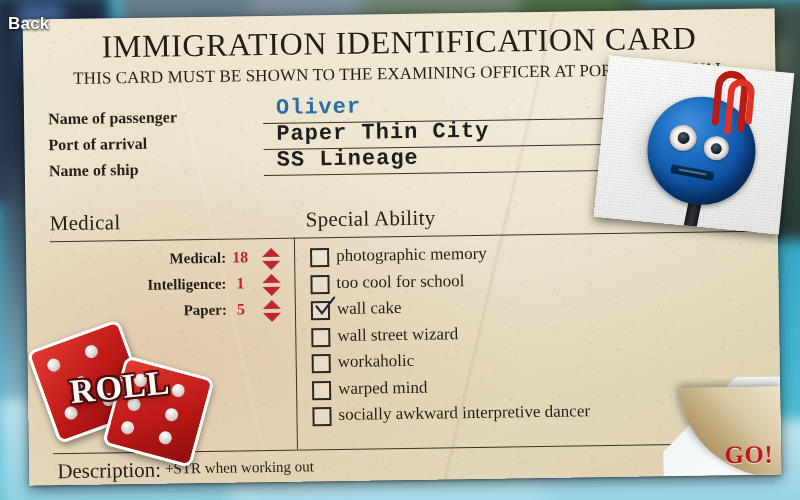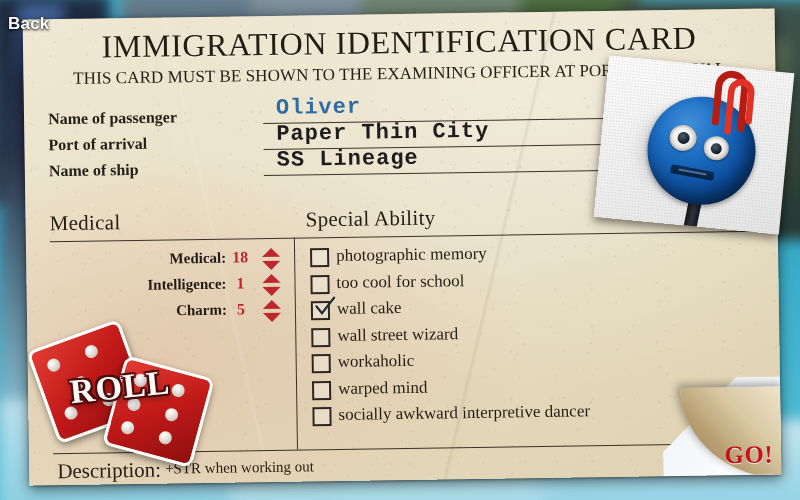--- a/index.html
+++ b/index.html
@@ -270,21 +270,21 @@
       <div class="stat-row">
         <span class="stat-label">Intelligence:</span>
         <span class="stat-value">1</span>
         <span class="spinner">
           <span class="spin-up"></span>
           <span class="spin-dn"></span>
         </span>
       </div>
 
       <div class="stat-row">
-        <span class="stat-label">Charm:</span>
+        <span class="stat-label">Paper:</span>
         <span class="stat-value">5</span>
         <span class="spinner">
           <span class="spin-up"></span>
           <span class="spin-dn"></span>
         </span>
       </div>
     </div>
 
     <div id="abilities">
 

